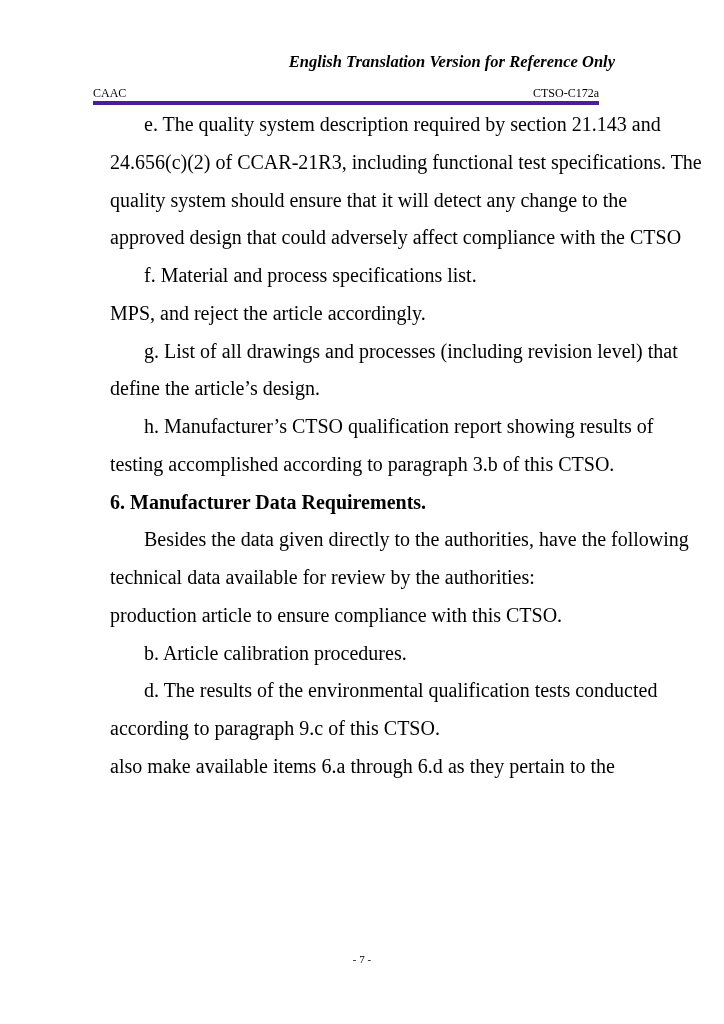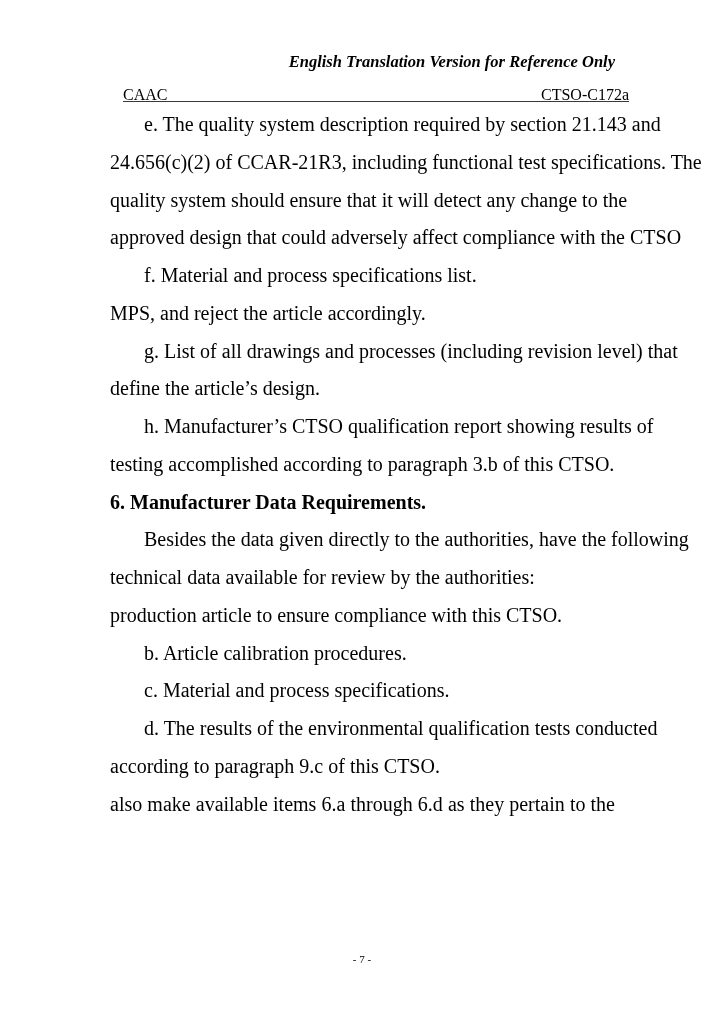--- a/index.html
+++ b/index.html
@@ -1,21 +1,21 @@
 <!DOCTYPE html>
 <html><head>
 <meta charset="utf-8">
 <style>
   html, body { margin: 0; padding: 0; background: #ffffff; }
   body { width: 724px; height: 1024px; position: relative; overflow: hidden;
          font-family: "Liberation Serif", "DejaVu Serif", serif; color: #000; }
   .top-title { position: absolute; top: 52px; right: 109px; font-size: 16.5px;
                font-weight: bold; font-style: italic; text-align: center; }
-  .header-row { position: absolute; top: 86px; left: 123px; width: 506px; height: 15px;
-                border-bottom: 1px solid #4c1d95; font-size: 16px; }
+  .header-row { position: absolute; top: 86px; left: 93px; width: 506px; height: 15px;
+                border-bottom: 4px solid #4c1d95; font-size: 12px; }
   .header-row .left { position: absolute; left: 0; top: 0; }
   .header-row .right { position: absolute; right: 0; top: 0; }
   .body { position: absolute; top: 111px; left: 110px; width: 505px; font-size: 20px; }
   .line { height: 37.75px; line-height: 26px; white-space: nowrap; }
   .j { text-align: justify; text-align-last: justify; }
   .ind { padding-left: 34px; }
   .h { font-weight: bold; }
   .pagenum { position: absolute; top: 953px; left: 0; width: 724px; text-align: center; font-size: 11px; }
 </style>
 </head>
@@ -37,19 +37,18 @@
     <div class="line">MPS, and reject the article accordingly.</div>
     <div class="line j ind">g. List of all drawings and processes (including revision level) that</div>
     <div class="line">define the article’s design.</div>
     <div class="line j ind">h. Manufacturer’s CTSO qualification report showing results of</div>
     <div class="line">testing accomplished according to paragraph 3.b of this CTSO.</div>
     <div class="line h">6. Manufacturer Data Requirements.</div>
     <div class="line j ind">Besides the data given directly to the authorities, have the following</div>
     <div class="line">technical data available for review by the authorities:</div>
     <div class="line">production article to ensure compliance with this CTSO.</div>
     <div class="line ind">b. Article calibration procedures.</div>
-    <div class="line ind">c. Material and process specifications.</div>
     <div class="line j ind">d. The results of the environmental qualification tests conducted</div>
     <div class="line">according to paragraph 9.c of this CTSO.</div>
     <div class="line j">also make available items 6.a through 6.d as they pertain to the</div>
   </div>
 
 <div class="pagenum">- 7 -</div>
 
 </body></html>

